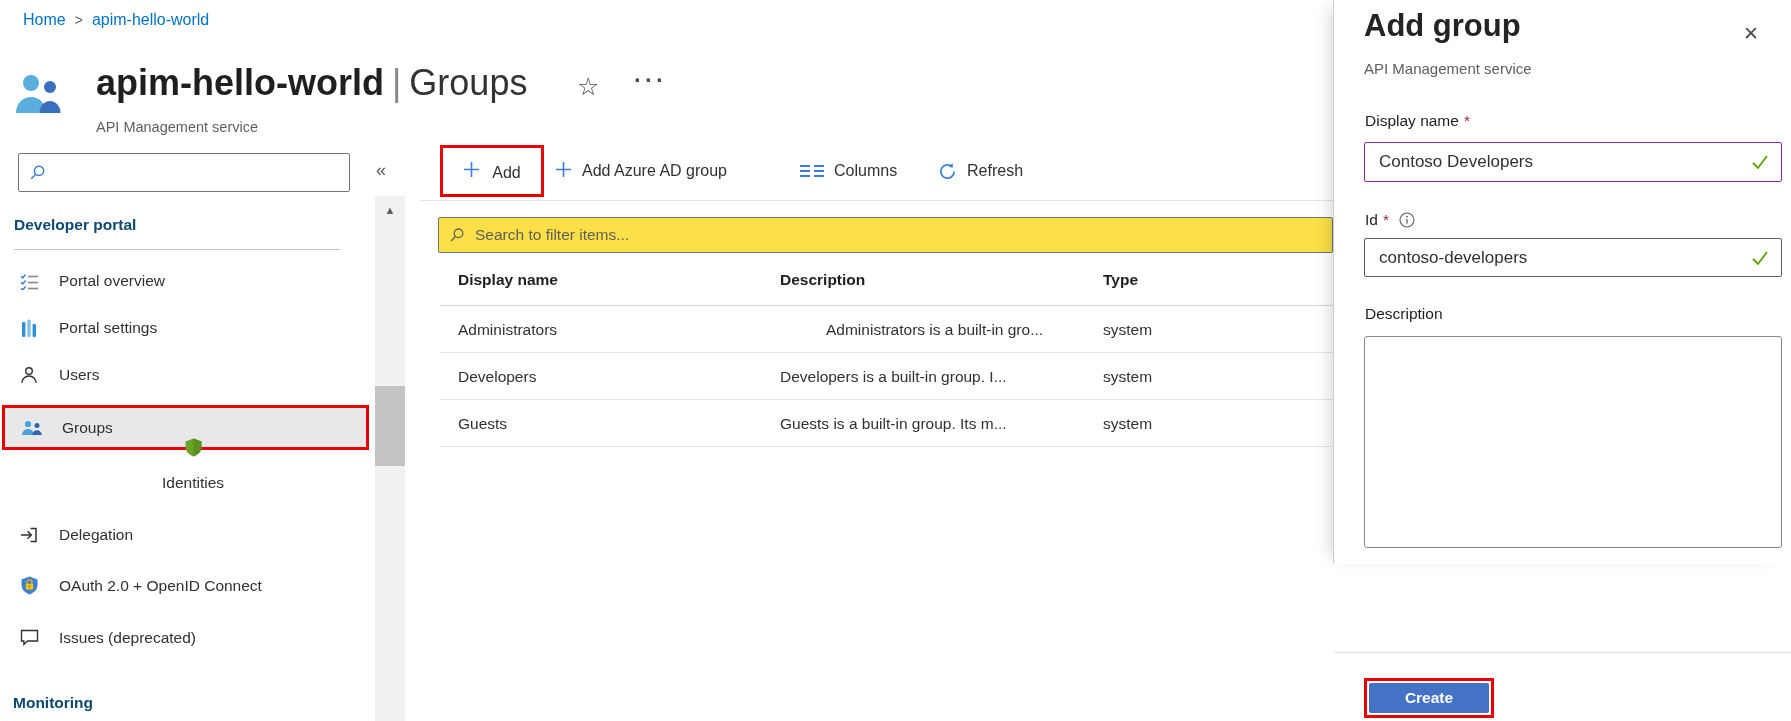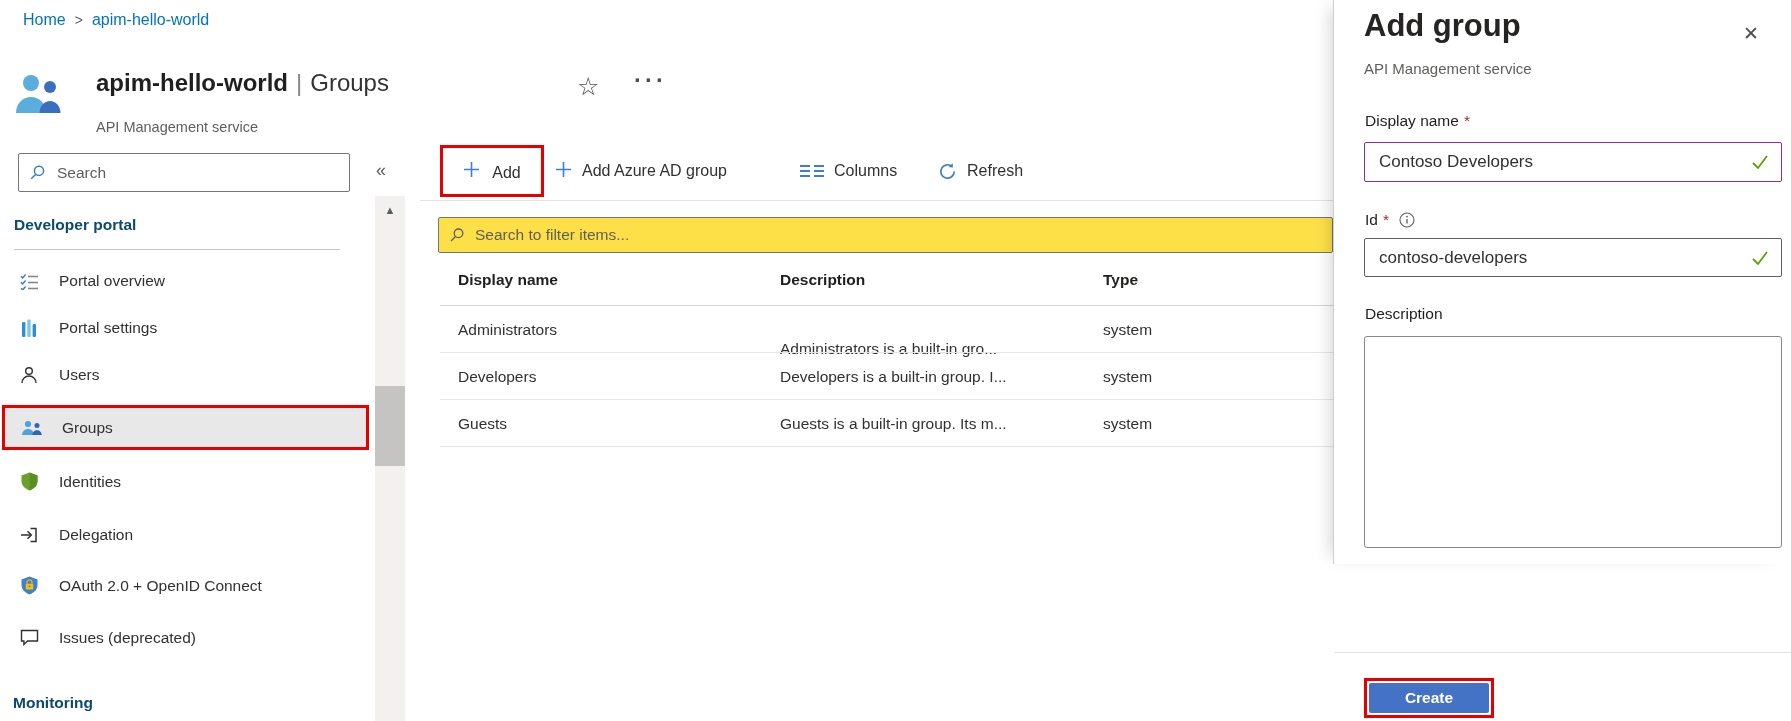--- a/index.html
+++ b/index.html
@@ -9,21 +9,21 @@
   *{box-sizing:border-box;}
   html,body{margin:0;padding:0;}
   body{width:1791px;height:721px;position:relative;overflow:hidden;background:#fff;
        font-family:"Liberation Sans","DejaVu Sans",sans-serif;color:var(--text);}
   .abs{position:absolute;}
 
   
   .breadcrumb{left:23px;top:11px;font-size:16px;}
   .breadcrumb a{color:var(--link);text-decoration:none;cursor:pointer;}
   .crumb-sep{color:#605e5c;font-size:14px;padding:0 9px;}
-  .page-title{left:96px;top:64px;font-size:24px;line-height:38px;white-space:nowrap;}
+  .page-title{left:96px;top:64px;font-size:36px;line-height:38px;white-space:nowrap;}
   .page-title .t1{font-weight:bold;color:#1f1f1f;}
   .page-title .tsep{color:#8a8886;font-weight:400;padding:0 8px;}
   .page-title .t2{font-weight:400;color:#333;}
   .star{left:577px;top:72px;font-size:25px;color:#4f4f4f;cursor:pointer;}
   .dots{left:634px;top:66px;font-size:24px;color:#4f4f4f;letter-spacing:3px;cursor:pointer;font-weight:bold;}
   .subtitle{left:96px;top:119px;font-size:14.5px;color:var(--muted);}
 
   
   .side-search{left:18px;top:153px;width:332px;height:39px;border:1px solid #767676;border-radius:2px;
                display:flex;align-items:center;padding:0 10px;gap:9px;background:#fff;}
@@ -103,21 +103,20 @@
 <div class="abs dots">···</div>
 <div class="abs subtitle">API Management service</div>
 
 <div class="abs side-search">
   <span style="display:flex;">
     <svg width="17" height="17" viewBox="0 0 17 17">
         <circle cx="10" cy="6.8" r="4.6" fill="none" stroke="#3178c6" stroke-width="1.4"></circle>
         <line x1="6.6" y1="10.4" x2="2.2" y2="14.8" stroke="#3178c6" stroke-width="1.4"></line>
       </svg>
   </span>
-  <input placeholder="Search" style="">
 </div>
 <div class="abs collapse">«</div>
 
 <div class="abs section-h" style="left:14px;top:216px;">Developer portal</div>
 <div class="abs side-divider"></div>
 
 <div class="abs nav-item" style="top:257px;">
   <span class="ico">
     <svg width="19" height="18" viewBox="0 0 19 18">
       <path d="M1 4.2l1.7 1.7L5.6 2.6" fill="none" stroke="#3b7dd8" stroke-width="1.5"></path>
@@ -157,21 +156,21 @@
     <svg width="22" height="16" viewBox="0 0 22 16">
       <circle cx="7" cy="4" r="3.1" fill="#4da3dd"></circle>
       <path d="M1 15c0-3.4 2.7-6.1 6-6.1s6 2.7 6 6.1z" fill="#4da3dd"></path>
       <circle cx="16" cy="5.4" r="2.5" fill="#2e66b0"></circle>
       <path d="M11.3 15c0-2.7 2.1-4.8 4.7-4.8s4.7 2.1 4.7 4.8z" fill="#2e66b0"></path>
     </svg>
   </span>
   <span>Groups</span>
 </div>
 
-<div class="abs nav-item" style="top:458px;">
+<div class="abs nav-item" style="top:438px;flex-direction:column;">
   <span class="ico">
     <svg width="17" height="19" viewBox="0 0 17 19">
       <path d="M8.5 0.5l8 3v5.3c0 4.6-3.2 8-8 9.7-4.8-1.7-8-5.1-8-9.7V3.5z" fill="#6ba02b"></path>
       <path d="M8.5 0.5l8 3v5.3c0 4.6-3.2 8-8 9.7z" fill="#5c8f22"></path>
     </svg>
   </span>
   <span>Identities</span>
 </div>
 
 <div class="abs nav-item" style="top:511px;">
@@ -269,21 +268,21 @@
   <input placeholder="Search to filter items..." style="">
 </div>
 
 <div class="abs th" style="left:458px;">Display name</div>
 <div class="abs th" style="left:780px;">Description</div>
 <div class="abs th" style="left:1103px;">Type</div>
 <div class="abs hline" style="top:305px;"></div>
 
 <div>
   <div class="abs cell" style="left:458px;top:321px;">Administrators</div>
-  <div class="abs cell" style="left:780px;top:321px;margin-top:19px;">Administrators is a built-in gro...</div>
+  <div class="abs cell" style="left:826px;top:321px;">Administrators is a built-in gro...</div>
   <div class="abs cell" style="left:1103px;top:321px;">system</div>
   <div class="abs rline" style="top:352px;"></div>
 </div>
 <div>
   <div class="abs cell" style="left:458px;top:368px;">Developers</div>
   <div class="abs cell" style="left:780px;top:368px;">Developers is a built-in group. I...</div>
   <div class="abs cell" style="left:1103px;top:368px;">system</div>
   <div class="abs rline" style="top:399px;"></div>
 </div>
 <div>

